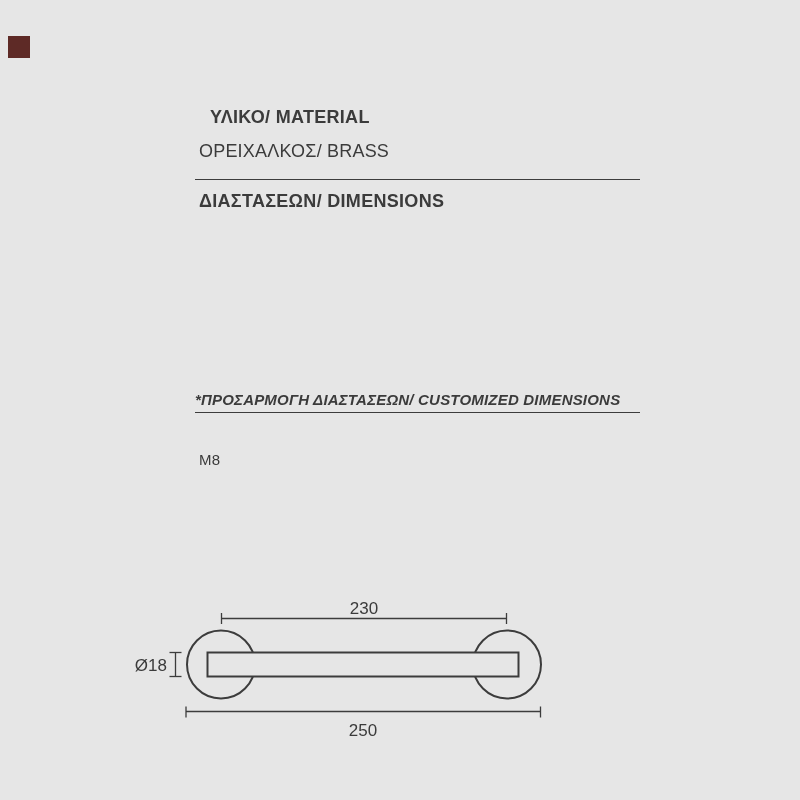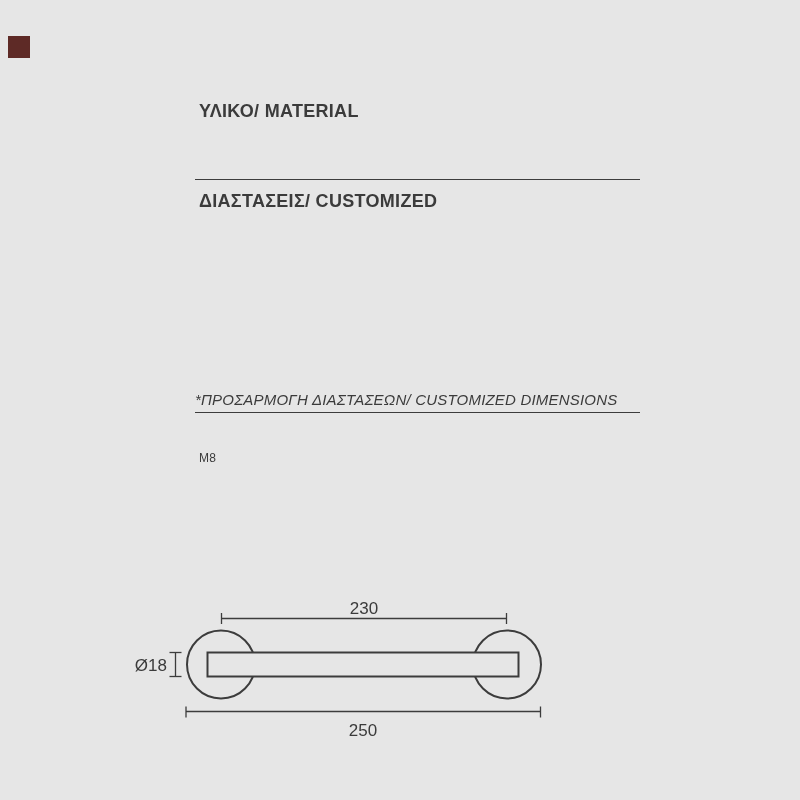--- a/index.html
+++ b/index.html
@@ -38,39 +38,39 @@
     letter-spacing: 0.3px;
   }
   .value {
     font-size: 18px;
     font-weight: 400;
     letter-spacing: 0.2px;
   }
   .note {
     font-size: 15px;
     font-style: italic;
-    font-weight: 400;
+    font-weight: 700;
     letter-spacing: 0.2px;
   }
   .divider {
     position: absolute;
     left: 195px;
     width: 445px;
     height: 0;
     border-top: 1px solid #3c3c3c;
   }
-  #material-heading   { top: 102px; }
+  #material-heading   { top: 108px; margin-left: 11px; }
   #material-value     { top: 142px; }
   #divider-1          { top: 179px; }
   #dimensions-heading { top: 192px; }
   #dimensions-value   { top: 221px; }
   #customized-note    { top: 392px; left: 195px; }
   #divider-2          { top: 412px; }
   #thread-heading     { top: 424px; }
-  #thread-value       { top: 452px; font-size: 12px; }
+  #thread-value       { top: 452px; font-size: 15px; }
   .drawing {
     position: absolute;
     inset: 0;
     width: 800px;
     height: 800px;
   }
   .drawing line {
     stroke: #3c3c3c;
     stroke-width: 1.3;
   }
@@ -92,24 +92,25 @@
 </style>
 </head>
 <body>
 
 <div class="page">
 
   <div class="brand-mark" style="background-color: rgb(94, 42, 38);"></div>
 
   <div class="txt heading" id="material-heading">ΥΛΙΚΟ/ MATERIAL</div>
 
+  <div class="txt value" id="material-value">ΟΡΕΙΧΑΛΚΟΣ/ BRASS</div>
 
   <div class="divider" id="divider-1"></div>
 
-  <div class="txt heading" id="dimensions-heading">ΔΙΑΣΤΑΣΕΙΣ/ CUSTOMIZED</div>
+  <div class="txt heading" id="dimensions-heading">ΔΙΑΣΤΑΣΕΩΝ/ DIMENSIONS</div>
 
 
   <div class="txt note" id="customized-note">*ΠΡΟΣΑΡΜΟΓΗ ΔΙΑΣΤΑΣΕΩΝ/ CUSTOMIZED DIMENSIONS</div>
 
   <div class="divider" id="divider-2"></div>
 
 
   <div class="txt value" id="thread-value">M8</div>
 
   <svg class="drawing" viewBox="0 0 800 800" xmlns="http://www.w3.org/2000/svg">

